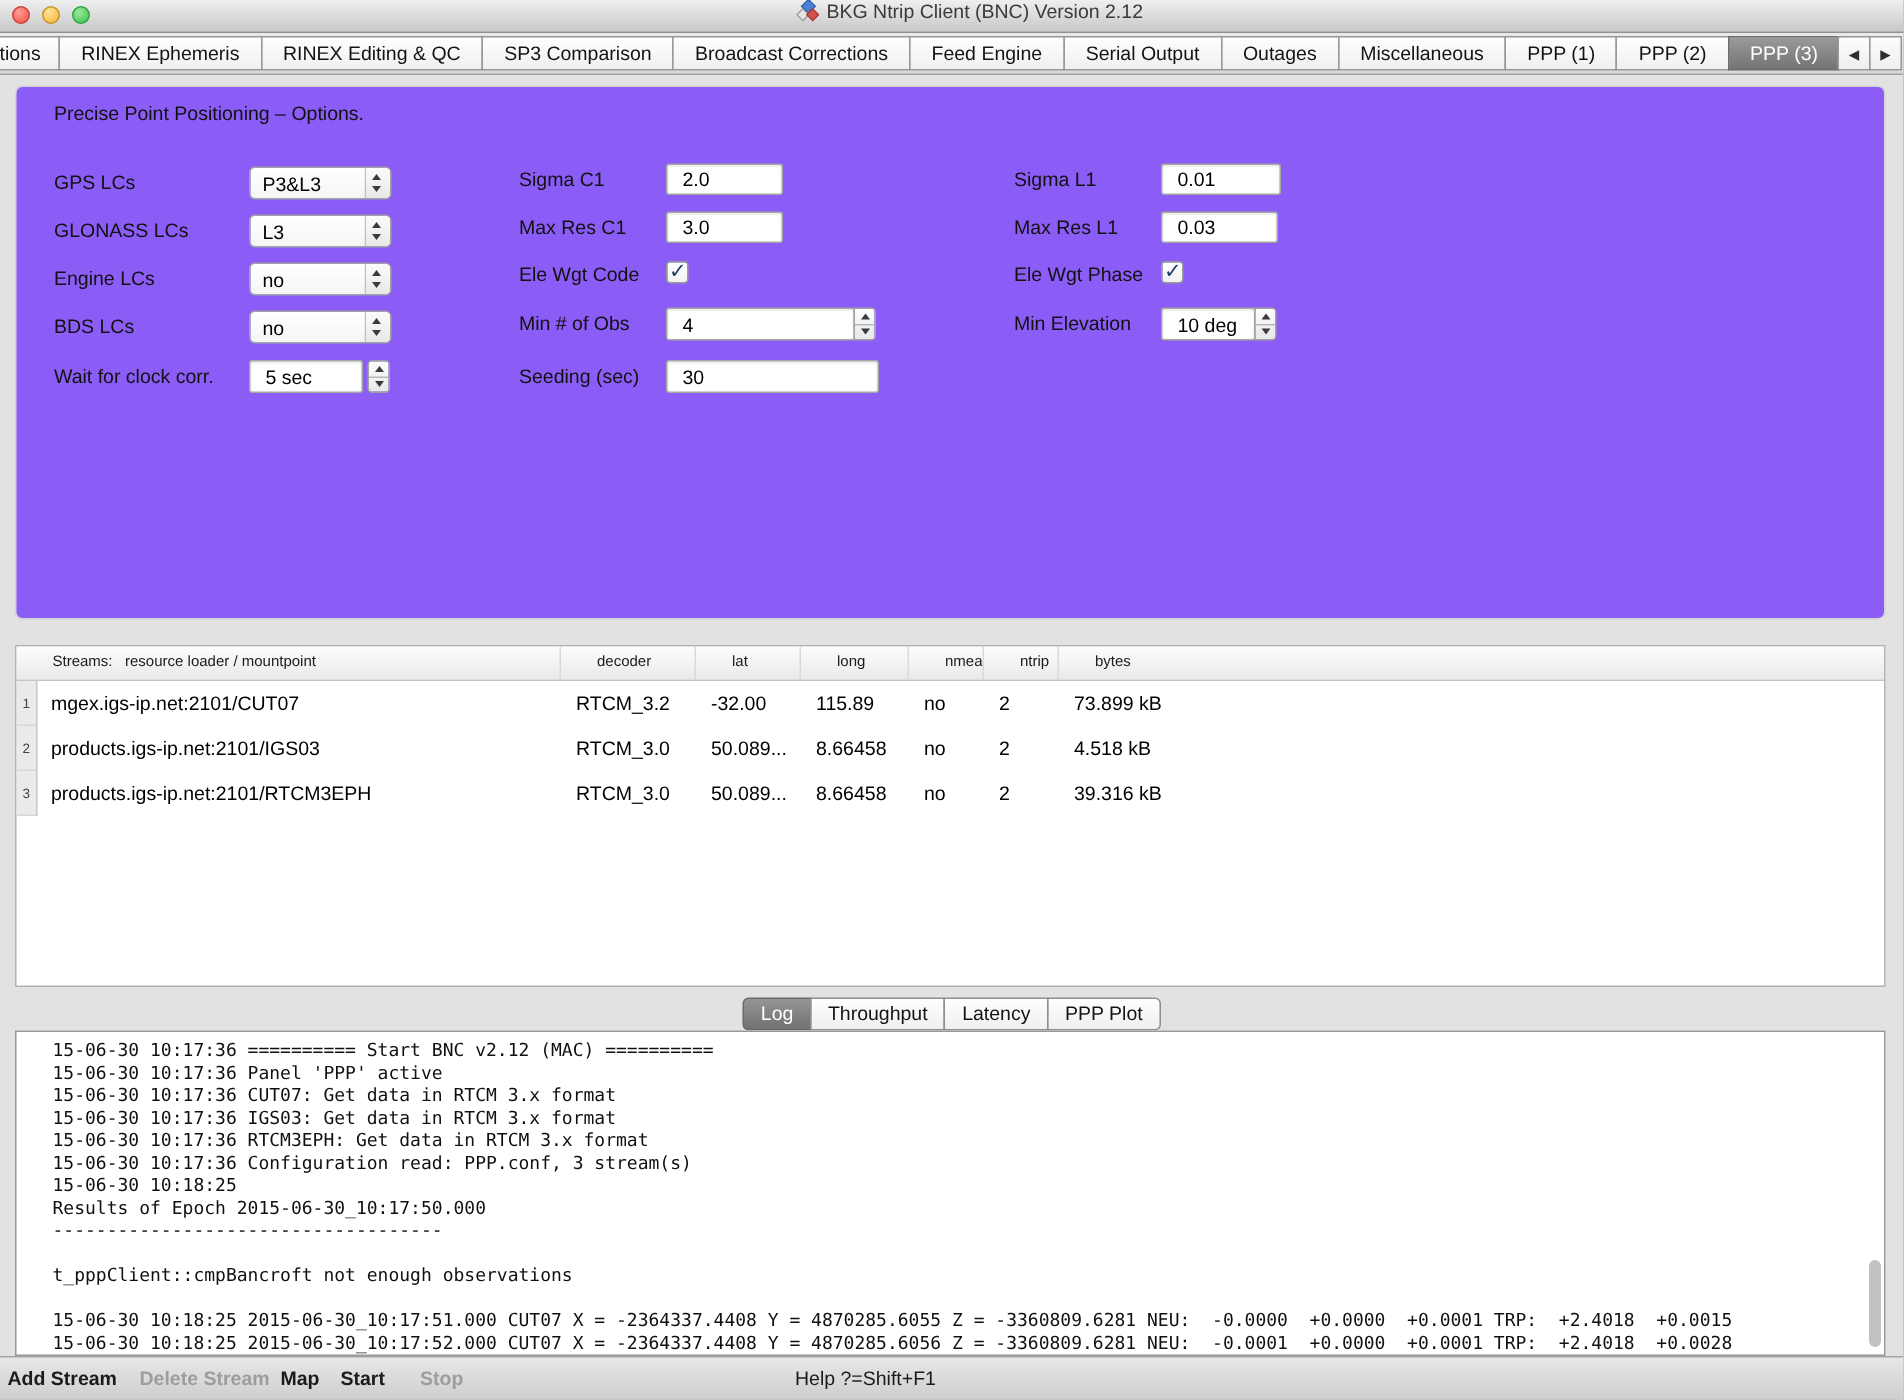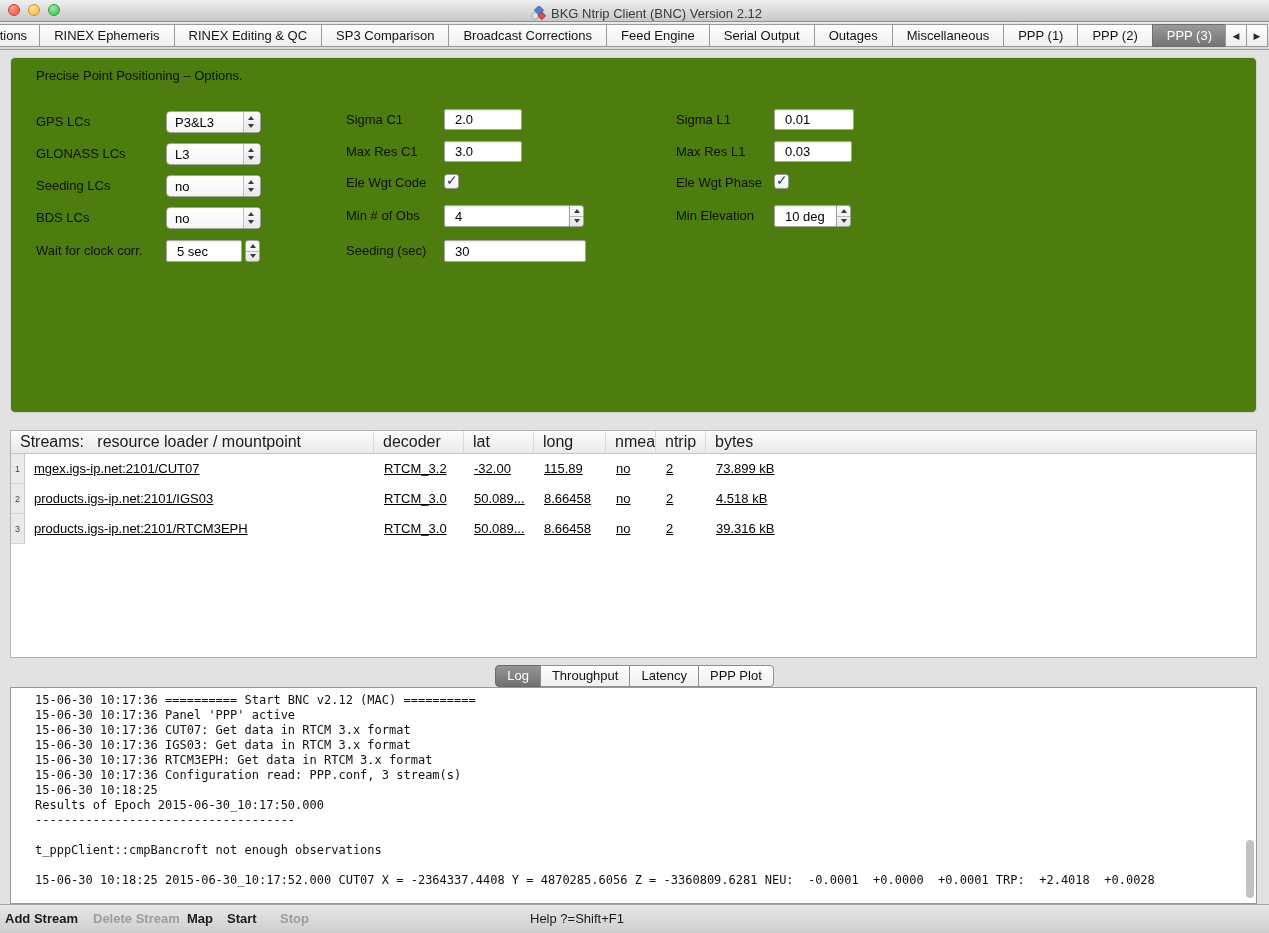--- a/index.html
+++ b/index.html
@@ -1,39 +1,39 @@
 <!DOCTYPE html>
 <html><head>
 <meta charset="utf-8">
 <style>
   html,body{margin:0;padding:0;background:#b0b0b0;}
   .window{position:relative;width:1269px;height:933px;overflow:hidden;background:#e2e2e2;
     font-family:"Liberation Sans","DejaVu Sans",sans-serif;-webkit-font-smoothing:antialiased;}
   
   .titlebar{position:absolute;top:0;left:0;right:0;height:22px;background:linear-gradient(#efefef,#c8c8c8);
     border-bottom:1px solid #8f8f8f;box-sizing:border-box;}
-  .title{position:absolute;inset:0;display:flex;align-items:flex-end;justify-content:center;gap:5px;
+  .title{position:absolute;inset:0;display:flex;align-items:flex-start;justify-content:center;gap:5px;
     font-size:13px;color:#3a3a3a;padding-left:24px;}
   .traffic{position:absolute;left:8px;top:4px;display:flex;gap:8px;z-index:2;}
   .light{width:12px;height:12px;border-radius:50%;box-sizing:border-box;}
   .light.red{background:radial-gradient(circle at 35% 30%,#ff9a92,#f8524a);border:1px solid #cc3a35;}
   .light.yellow{background:radial-gradient(circle at 35% 30%,#ffe49a,#f6b52e);border:1px solid #c99224;}
   .light.green{background:radial-gradient(circle at 35% 30%,#9ae8a0,#38c247);border:1px solid #2aa237;}
   
   .tabbar{position:absolute;top:22px;left:0;right:0;height:28px;background:linear-gradient(#e9e9e9,#d8d8d8);
     border-bottom:1px solid #9f9f9f;box-sizing:border-box;display:flex;align-items:center;}
   .tab{height:21px;line-height:21px;padding:0 14px;font-size:13px;color:#131313;white-space:nowrap;
     background:linear-gradient(#fefefe,#f0f0f0);border:1px solid #999;margin-right:-1px;box-sizing:content-box;}
   .tab.first{width:33px;padding:0 12px 0 0;display:flex;justify-content:flex-end;border-left:none;overflow:hidden;}
   .tab.selected{background:linear-gradient(#9a9a9a,#747474);color:#fff;border-color:#6c6c6c;}
   .tab-arrows{margin-left:auto;display:flex;margin-right:1px;}
   .tab-arrow{width:20px;height:21px;line-height:22px;text-align:center;font-size:9px;color:#2e2e2e;
     background:linear-gradient(#fdfdfd,#eee);border:1px solid #999;margin-left:-1px;}
   
-  .options-panel{position:absolute;left:10px;top:57px;width:1247px;height:356px;background:#4d7c0f;
+  .options-panel{position:absolute;left:10px;top:57px;width:1247px;height:356px;background:#8b5cf6;
     border:1px solid #d3d3d3;border-radius:5px;box-sizing:border-box;}
   .panel-title{position:absolute;left:25px;top:10px;font-size:13px;color:#111;}
   .lbl{position:absolute;font-size:13px;color:#111;white-space:nowrap;}
   .tfield{position:absolute;height:21px;box-sizing:border-box;border:1px solid #a6a6a6;border-radius:2px;
     background:#fff;font-family:inherit;font-size:13px;padding:0 10px;color:#000;
     box-shadow:inset 0 1px 2px rgba(0,0,0,.10);outline:none;}
   .combo{position:absolute;height:22px;width:95px;box-sizing:border-box;background:linear-gradient(#ffffff,#f5f5f5);
     border:1px solid #a2a2a2;border-radius:4px;display:flex;align-items:center;padding-left:8px;font-size:13px;color:#000;}
   .combo-arrowbox{position:absolute;right:0;top:0;bottom:0;width:16px;border-left:1px solid #c0c0c0;
     border-radius:0 3px 3px 0;background:linear-gradient(#fbfbfb,#e8e8e8);}
@@ -51,27 +51,27 @@
   .st-down::after{content:"";position:absolute;left:50%;bottom:3px;transform:translateX(-50%);
     border-left:3px solid transparent;border-right:3px solid transparent;border-top:4px solid #3a3a3a;}
   .checkbox{position:absolute;width:15px;height:15px;box-sizing:border-box;background:linear-gradient(#fff,#f1f1f1);
     border:1px solid #9a9a9a;border-radius:3px;}
   .checkbox.checked::after{content:"✓";position:absolute;left:1px;top:-3px;font-size:14px;font-weight:700;color:#1e3d6b;}
   
   .streams{position:absolute;left:10px;top:430px;width:1247px;height:228px;background:#fff;
     border:1px solid #b2b2b2;box-sizing:border-box;overflow:hidden;}
   .thead{display:grid;grid-template-columns:363px 90px 70px 72px 50px 50px 1fr;height:22px;
     background:linear-gradient(#fdfdfd,#e9e9e9);border-bottom:1px solid #c5c5c5;}
-  .th{font-size:16px;color:#1b1b1b;line-height:21px;padding-left:9px;border-right:1px solid #d9d9d9;
+  .th{font-size:10px;color:#1b1b1b;line-height:21px;padding-left:24px;border-right:1px solid #d9d9d9;
     white-space:pre;overflow:hidden;}
   .th:last-child{border-right:none;}
   .trow{display:grid;grid-template-columns:14px 349px 90px 70px 72px 50px 50px 1fr;height:30px;}
   .gutter{background:#eaeaea;border-right:1px solid #c9c9c9;border-bottom:1px solid #d6d6d6;
     font-size:9px;color:#444;display:flex;align-items:center;justify-content:center;}
-  .td{font-size:13px;color:#000;line-height:30px;padding-left:10px;white-space:nowrap;overflow:hidden;text-decoration:underline;}
+  .td{font-size:13px;color:#000;line-height:30px;padding-left:10px;white-space:nowrap;overflow:hidden;}
   .td.mp{padding-left:9px;}
   
   .bottom-tabs{position:absolute;left:0;right:0;top:664px;height:23px;display:flex;justify-content:center;
     align-items:flex-end;}
   .btab{height:20px;line-height:20px;padding:0 11px;font-size:13px;color:#131313;white-space:nowrap;
     background:linear-gradient(#fefefe,#efefef);border:1px solid #8f8f8f;margin-right:-1px;}
   .btab:first-child{border-radius:4px 0 0 4px;}
   .btab:last-child{border-radius:0 4px 4px 0;margin-right:0;}
   .btab.selected{background:linear-gradient(#959595,#717171);color:#fff;border-color:#696969;}
   
@@ -136,21 +136,21 @@
       <span>P3&amp;L3</span>
       <span class="combo-arrowbox"></span>
     </div>
 
     <div class="lbl" style="left:25px;top:88px">GLONASS LCs</div>
     <div class="combo" style="left:155px;top:85px">
       <span>L3</span>
       <span class="combo-arrowbox"></span>
     </div>
 
-    <div class="lbl" style="left:25px;top:120px">Seeding LCs</div>
+    <div class="lbl" style="left:25px;top:120px">Engine LCs</div>
     <div class="combo" style="left:155px;top:117px">
       <span>no</span>
       <span class="combo-arrowbox"></span>
     </div>
 
     <div class="lbl" style="left:25px;top:152px">BDS LCs</div>
     <div class="combo" style="left:155px;top:149px">
       <span>no</span>
       <span class="combo-arrowbox"></span>
     </div>
@@ -254,20 +254,21 @@
       <div class="log-line">15-06-30 10:17:36 CUT07: Get data in RTCM 3.x format</div>
       <div class="log-line">15-06-30 10:17:36 IGS03: Get data in RTCM 3.x format</div>
       <div class="log-line">15-06-30 10:17:36 RTCM3EPH: Get data in RTCM 3.x format</div>
       <div class="log-line">15-06-30 10:17:36 Configuration read: PPP.conf, 3 stream(s)</div>
       <div class="log-line">15-06-30 10:18:25</div>
       <div class="log-line">Results of Epoch 2015-06-30_10:17:50.000</div>
       <div class="log-line">------------------------------------</div>
       <div class="log-line"></div>
       <div class="log-line">t_pppClient::cmpBancroft not enough observations</div>
       <div class="log-line"></div>
+      <div class="log-line">15-06-30 10:18:25 2015-06-30_10:17:51.000 CUT07 X = -2364337.4408 Y = 4870285.6055 Z = -3360809.6281 NEU:  -0.0000  +0.0000  +0.0001 TRP:  +2.4018  +0.0015</div>
       <div class="log-line">15-06-30 10:18:25 2015-06-30_10:17:52.000 CUT07 X = -2364337.4408 Y = 4870285.6056 Z = -3360809.6281 NEU:  -0.0001  +0.0000  +0.0001 TRP:  +2.4018  +0.0028</div>
     </div>
   <div class="vthumb"></div>
 
   <div class="statusbar">
     <span class="sb-item" style="left:5px">Add Stream</span>
     <span class="sb-item disabled" style="left:93px">Delete Stream</span>
     <span class="sb-item" style="left:187px">Map</span>
     <span class="sb-item" style="left:227px">Start</span>
     <span class="sb-item disabled" style="left:280px">Stop</span>

